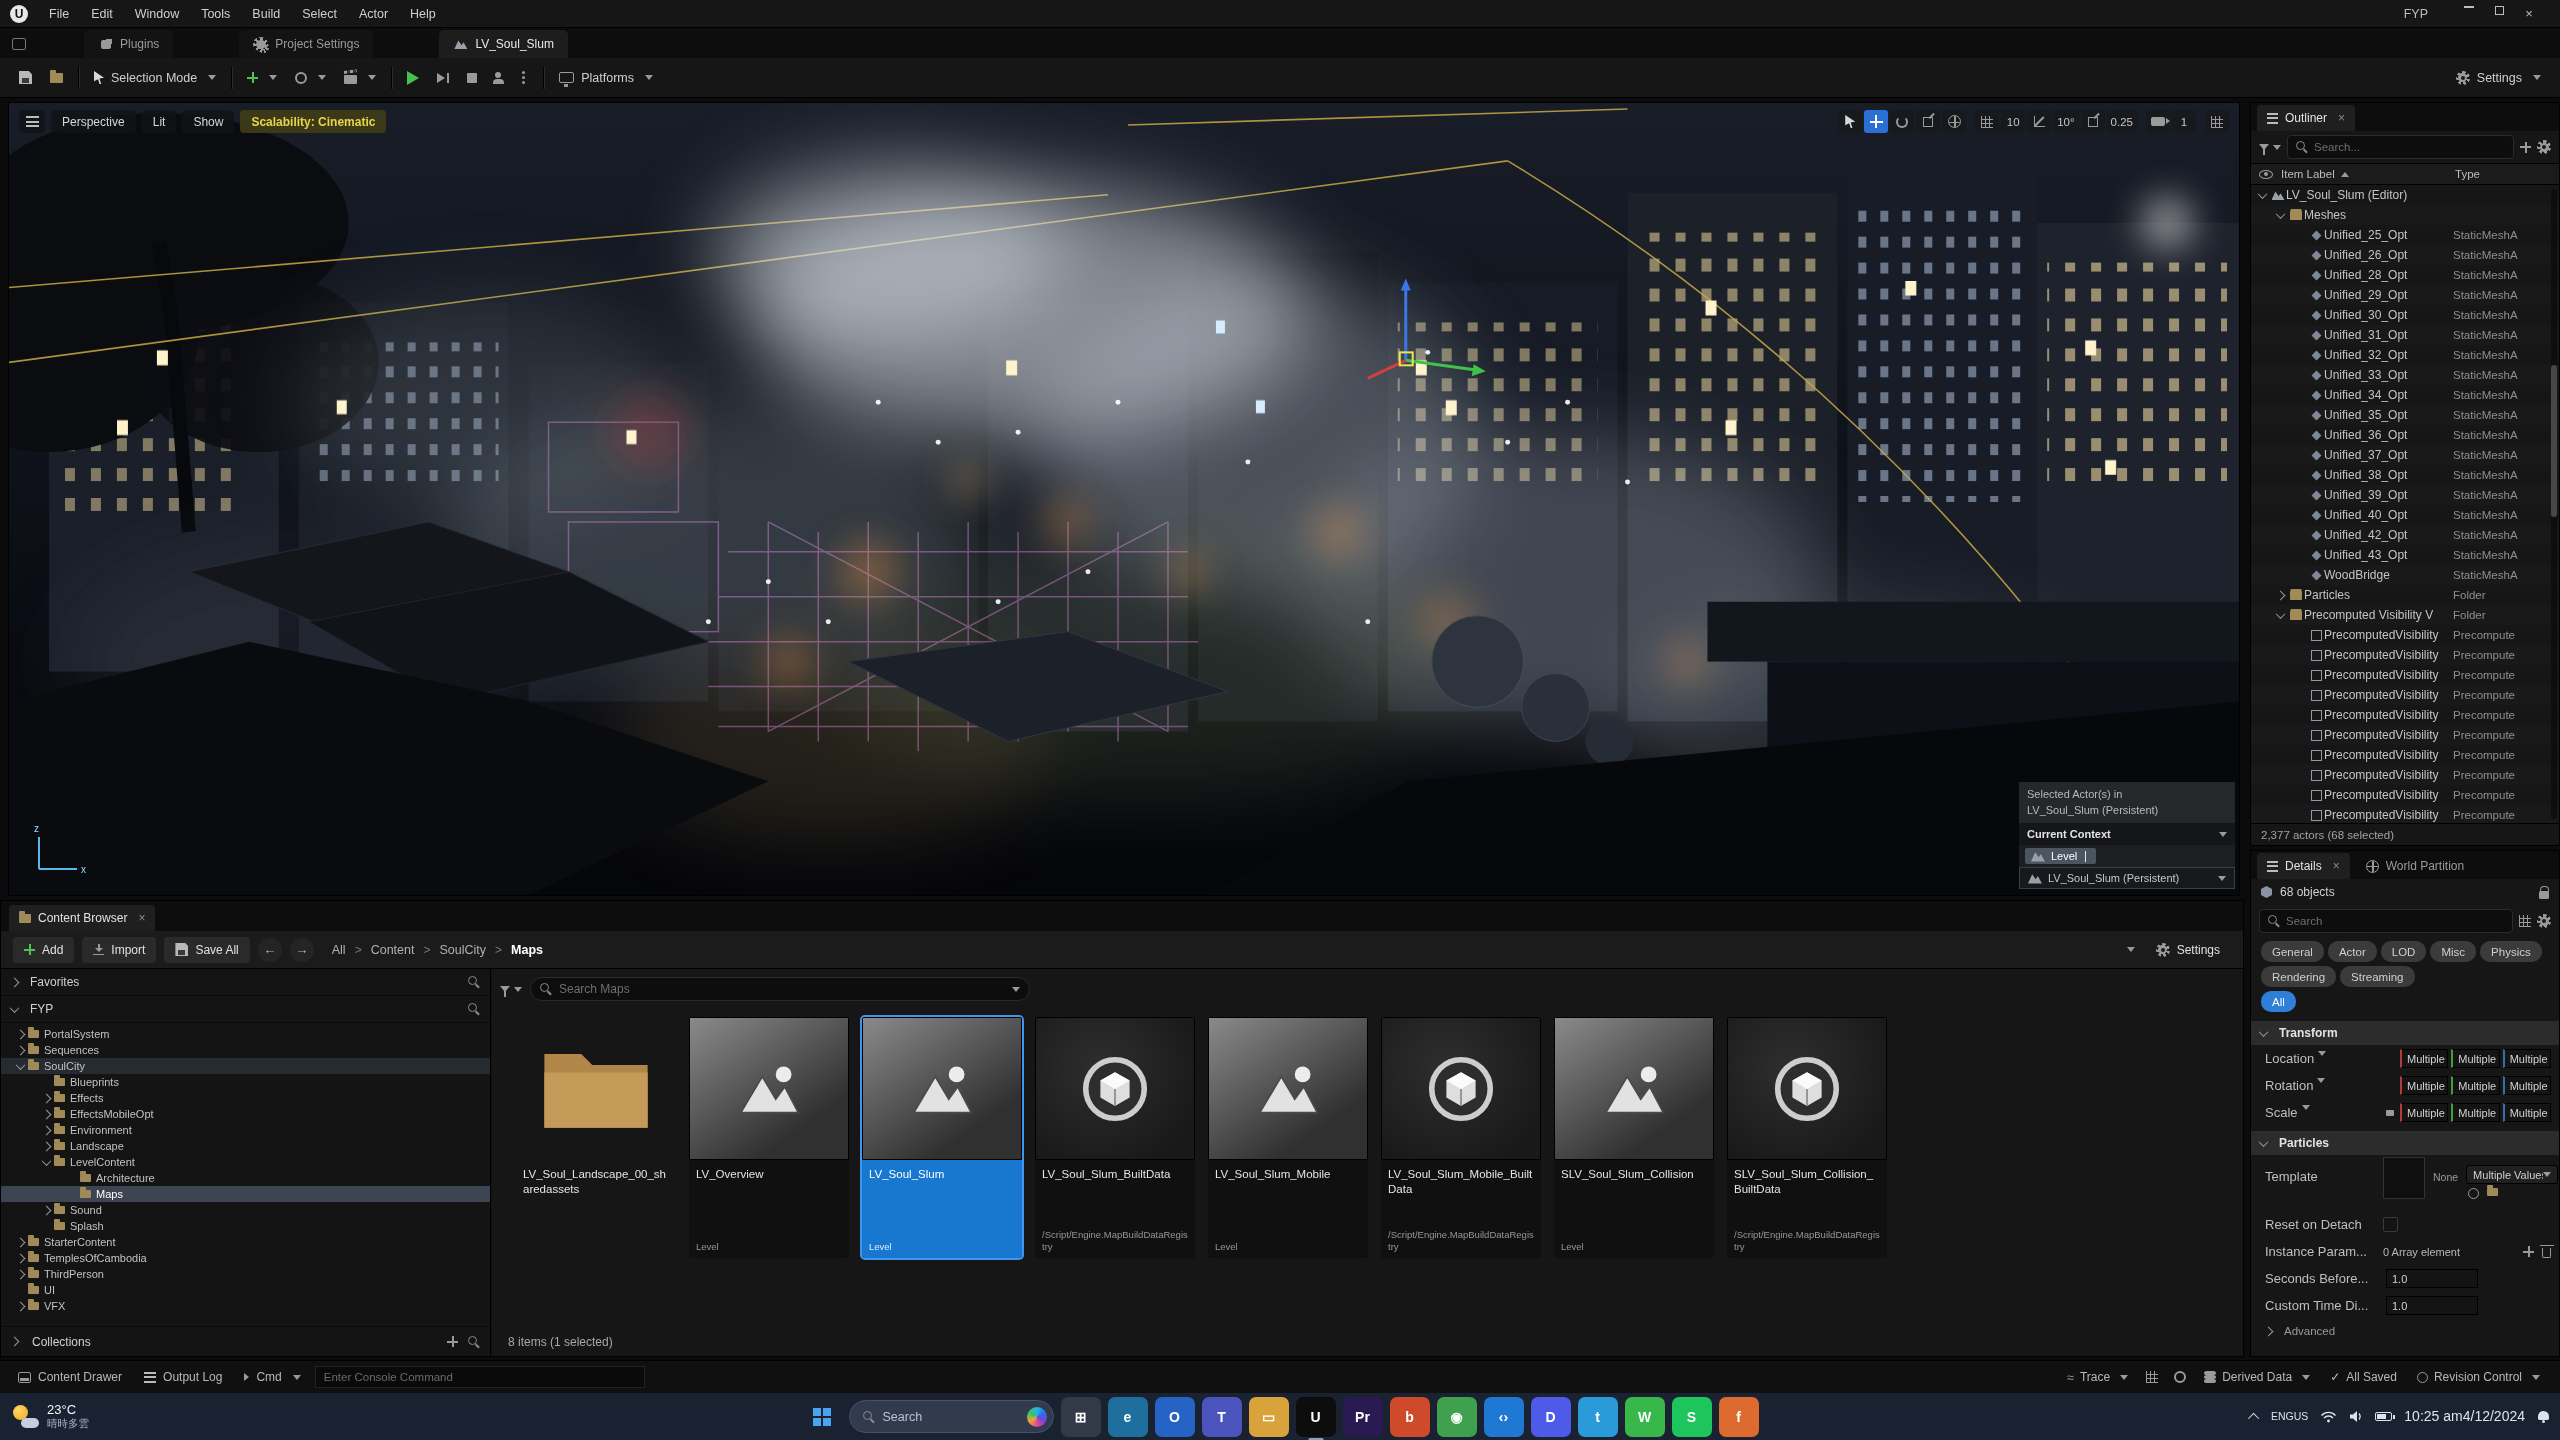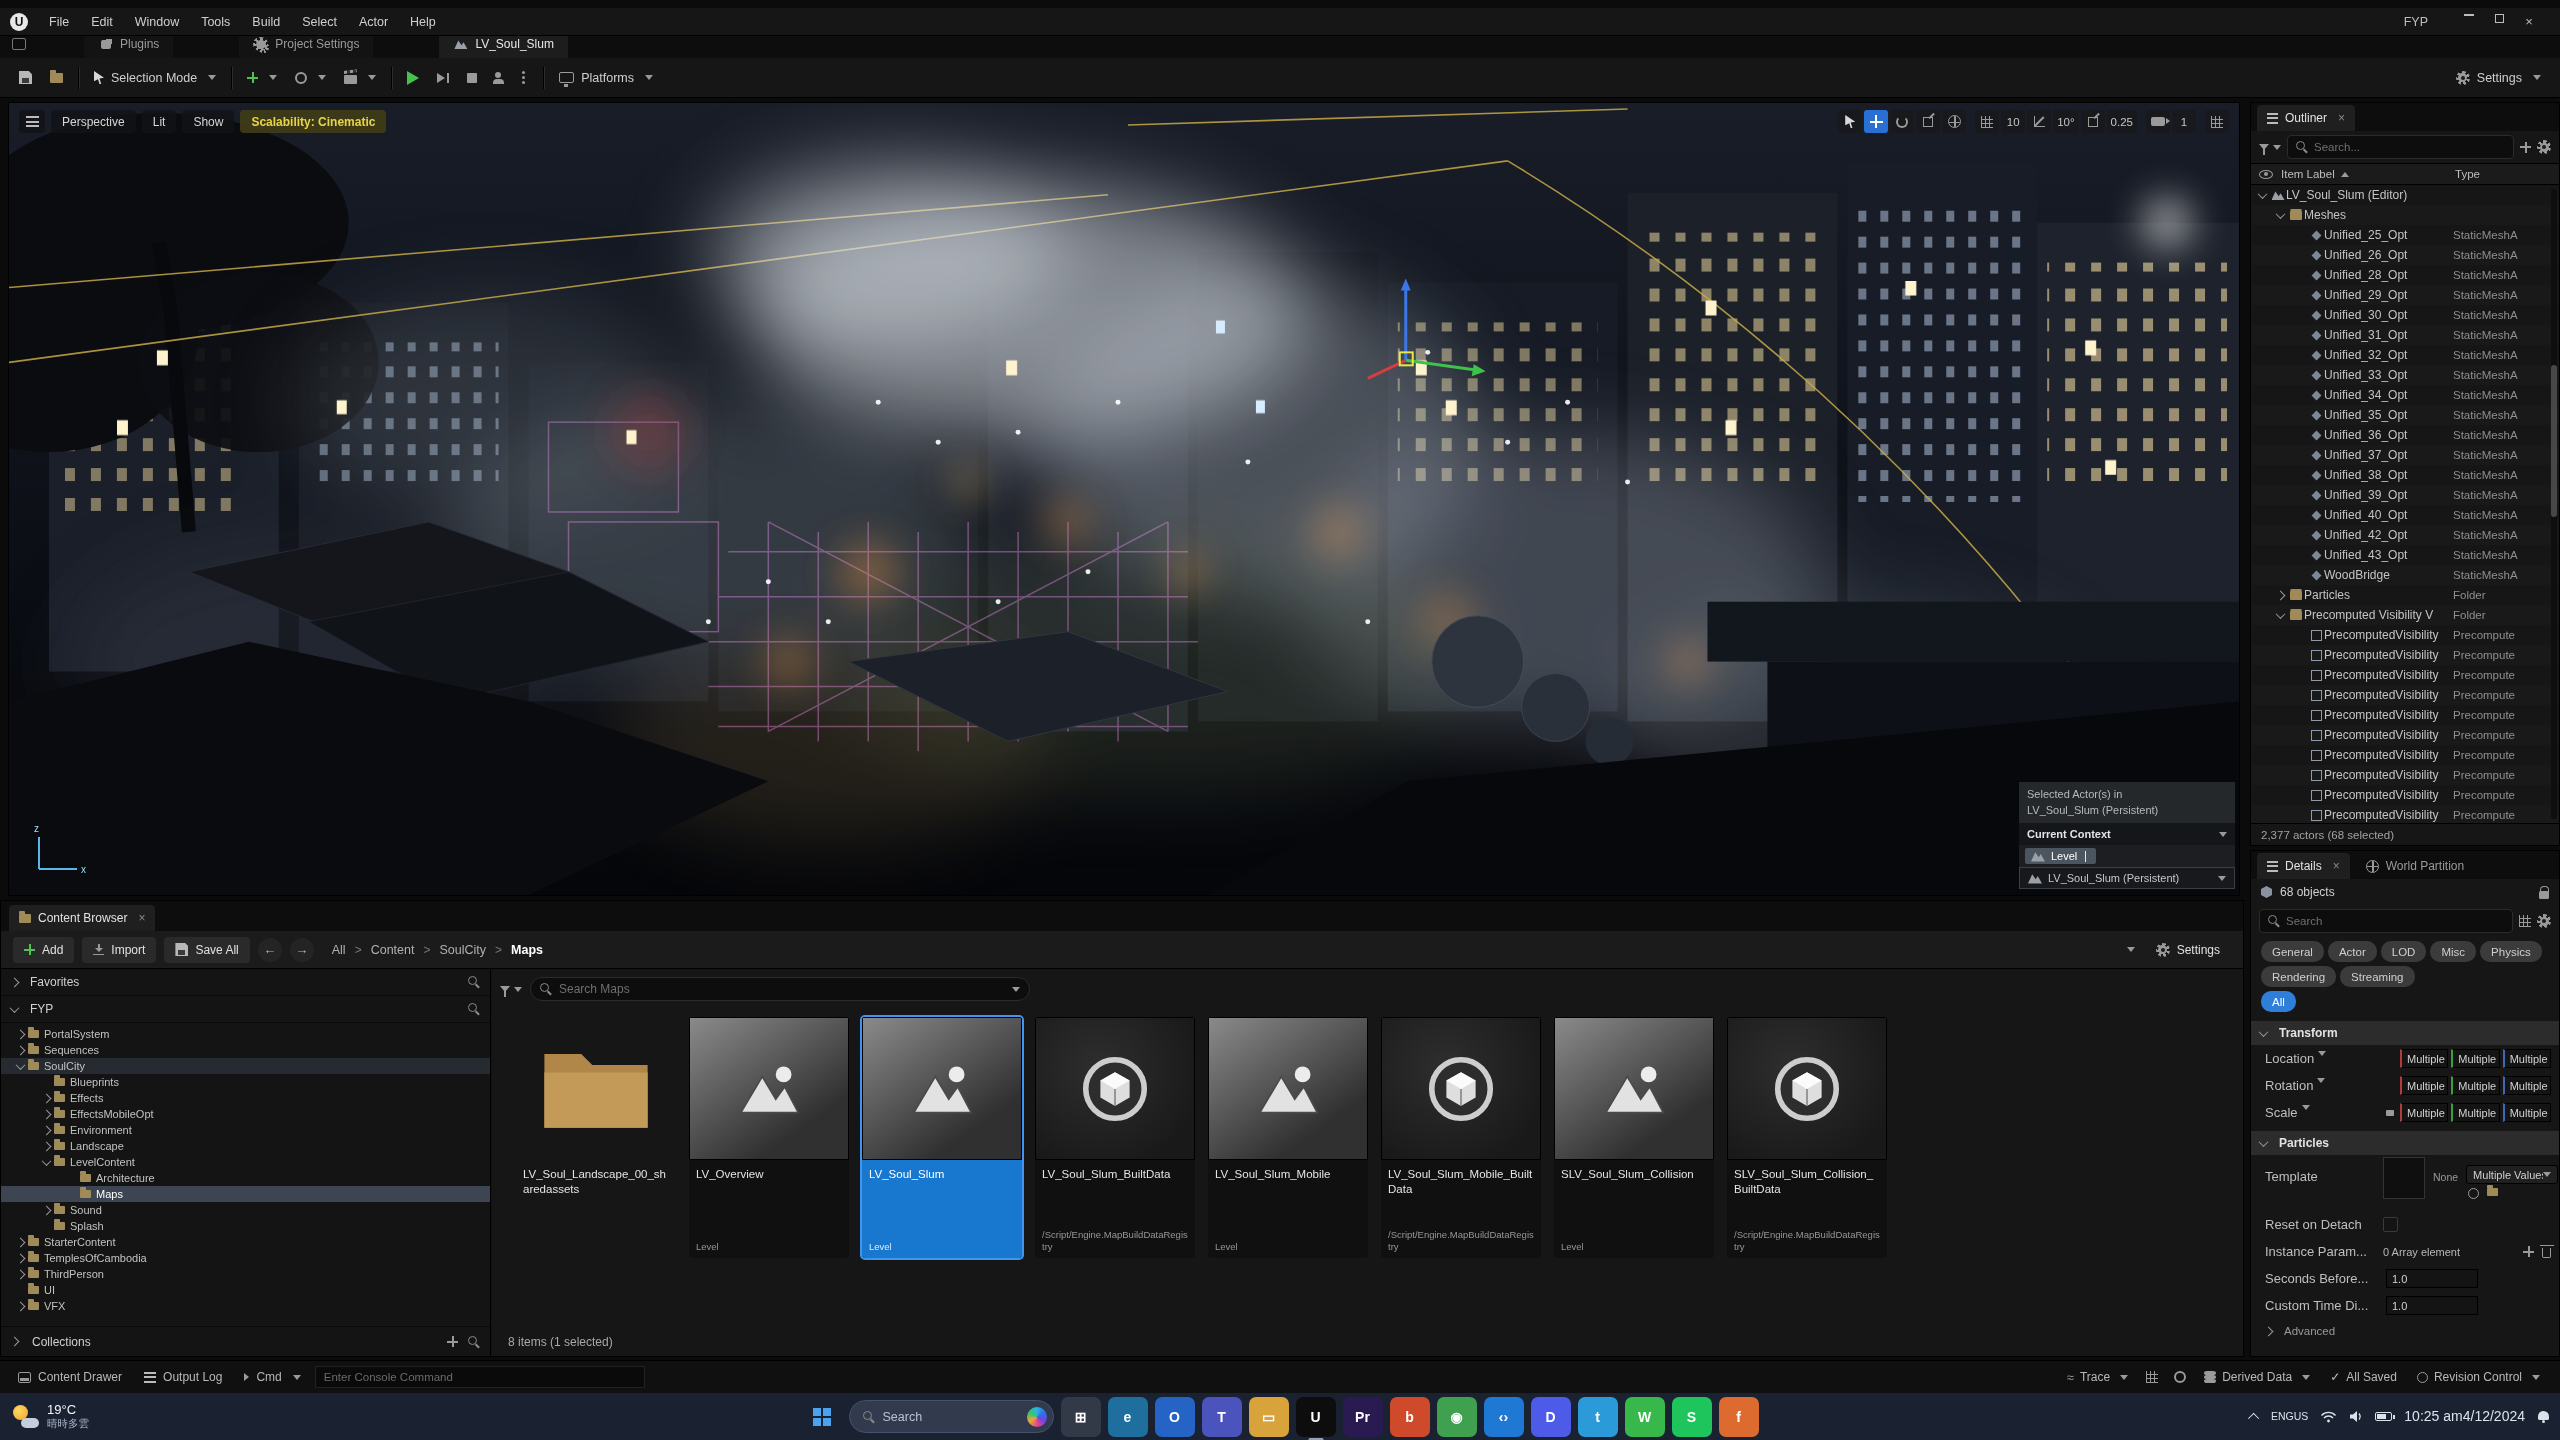--- a/index.html
+++ b/index.html
@@ -66,21 +66,21 @@
 .revo{width:11px;height:11px;border:1.6px solid #9a9a9a;border-radius:50%;flex:none}
 .drawer{width:13px;height:11px;border:1.6px solid #9a9a9a;border-radius:2px;position:relative;flex:none}
 .drawer::after{content:"";position:absolute;left:1px;right:1px;bottom:1px;height:3px;background:#9a9a9a}
 .playi{width:0;height:0;border-left:12px solid #45c24e;border-top:7px solid transparent;border-bottom:7px solid transparent;flex:none}
 .skipi{display:flex;align-items:center;flex:none}
 .skipi::before{content:"";border-left:8px solid #9a9a9a;border-top:5px solid transparent;border-bottom:5px solid transparent}
 .skipi::after{content:"";width:2.5px;height:10px;background:#9a9a9a;margin-left:1.5px}
 .stopi{width:10px;height:10px;background:#9a9a9a;border-radius:1px;flex:none}
 .chevup{width:8px;height:8px;border-left:1.8px solid #d8dee8;border-top:1.8px solid #d8dee8;transform:rotate(45deg) translateY(2px);flex:none}
 
-#menubar{position:absolute;left:0;top:8px;right:0;height:28px;background:#161616;display:flex;align-items:center;border-bottom:1px solid #000;z-index:30}
+#menubar{position:absolute;left:0;top:0;right:0;height:28px;background:#161616;display:flex;align-items:center;border-bottom:1px solid #000;z-index:30}
 .ulogo{width:18px;height:18px;border-radius:50%;background:#e8e8e8;color:#111;font-weight:bold;font-size:12px;display:flex;align-items:center;justify-content:center;margin:0 10px 0 10px;flex:none}
 .ulogo::after{content:"U"}
 #menus{display:flex;align-items:center;height:100%}
 .menu-item{padding:0 11px;font-size:12.5px;color:#cfcfcf;height:100%;display:flex;align-items:center}
 .tb-right{margin-left:auto;display:flex;align-items:center;gap:26px;padding-right:16px;height:100%}
 .winbtn{width:30px;height:100%;display:flex;align-items:center;justify-content:center;color:#bdbdbd;font-size:13px}
 .minbar{width:10px;height:2px;background:#bdbdbd}
 .maxsq{width:9px;height:9px;border:1.5px solid #bdbdbd}
 #tabwell{position:absolute;left:0;top:28px;right:0;height:30px;background:#0d0d0d;display:flex;align-items:flex-end;z-index:29}
 .dockico{width:14px;height:12px;border:1.6px solid #777;border-radius:2px;margin:0 14px 8px 12px;flex:none}
@@ -1332,21 +1332,21 @@
   </span>
 </footer>
 
 <div id="taskbar">
   <div class="weather">
     <span class="wicon">
         <span class="wsun"></span>
         <span class="wcloud"></span>
       </span>
     <span style="display:flex;flex-direction:column">
-      <span class="wtemp">19°C</span>
+      <span class="wtemp">23°C</span>
       <span class="wdesc">晴時多雲</span>
     </span>
   </div>
   <div class="tb-center">
     <span class="startbtn">
         <span class="winlogo"></span>
       </span>
     <label class="tsearch">
       <span class="mag"></span>
       <input placeholder="Search" style="">

